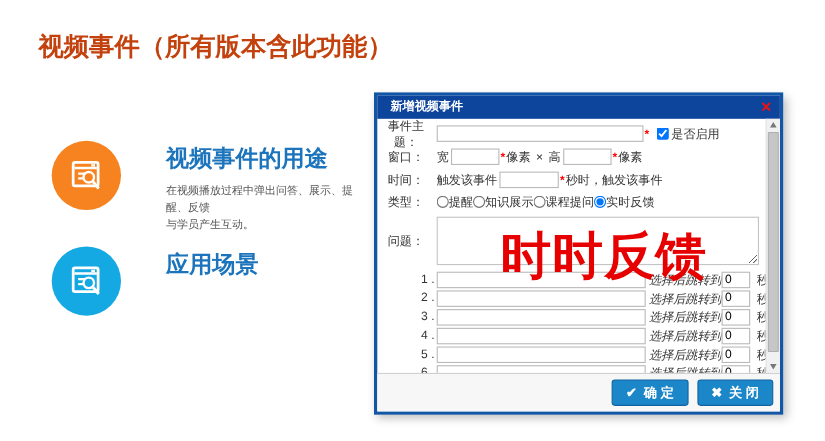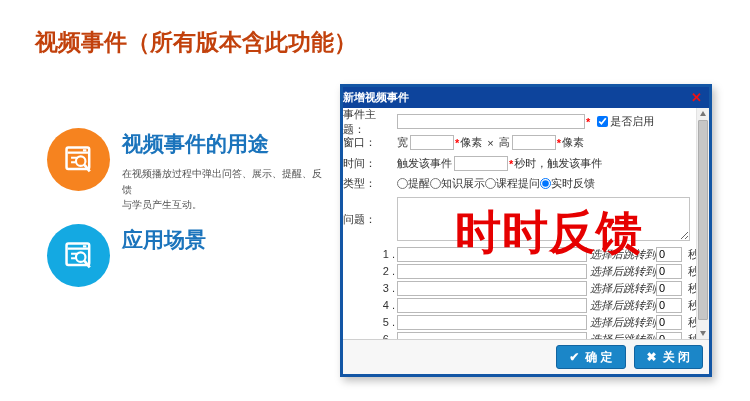--- a/index.html
+++ b/index.html
@@ -21,58 +21,58 @@
   .feature { position: absolute; left: 47px; width: 280px; }
   .feature-1 { top: 128px; }
   .feature-2 { top: 224px; }
   .circle {
     width: 63px; height: 63px; border-radius: 50%;
     display: flex; align-items: center; justify-content: center;
     float: left;
   }
   .feature-1 .circle { background: #f6831f; }
   .feature-2 .circle { background: #14a9e2; }
-  .feature-text { margin-left: 75px; }
+  .feature-text { margin-left: 104px; }
   .feature-heading {
     font-size: 21px; font-weight: bold; color: #1b74bc;
     margin-top: 2px; margin-bottom: 8px;
   }
   .feature-body {
     font-size: 10px; color: #555; line-height: 1.55;
     white-space: pre-line;
   }
 
   
   .modal {
     position: absolute; left: 340px; top: 84px;
     width: 372px; height: 293px;
     background: #fff;
     border: 3px solid #1356a5;
     box-shadow: 3px 4px 8px rgba(0,0,0,.25);
   }
   .modal-titlebar {
     height: 21px; background: #0d449c;
     color: #fff; font-size: 11px; font-weight: bold;
-    line-height: 21px; padding-left: 0;
+    line-height: 21px; padding-left: 12px;
     position: relative;
   }
   .modal-close {
     position: absolute; right: 7px; top: 0;
     color: #ee1111; font-weight: bold; font-size: 13px;
     line-height: 21px; cursor: pointer;
   }
   .modal-body {
     position: relative;
     height: 231px;
     padding: 6px 0 0 0;
     font-size: 11px; color: #333;
     overflow: hidden;
   }
   .frow { display: flex; align-items: center; margin-bottom: 6px; height: 15px; }
-  .flabel { width: 52px; text-align: left; flex: 0 0 auto; }
+  .flabel { width: 52px; text-align: center; flex: 0 0 auto; }
   .gap2 { margin-left: 2px; }
   input[type="text"] {
     height: 15px; border: 1px solid #b9b9b9; background: #fff;
     font-size: 11px; font-family: "Liberation Sans", sans-serif;
     padding: 0 2px;
   }
   .topic-input { width: 188px; border-color: #7fa7d9; }
   .small-num-input { width: 44px; height: 14px; }
   .time-input { width: 54px; height: 14px; }
   .req { color: #ff0000; font-weight: bold; margin: 0 1px; }

